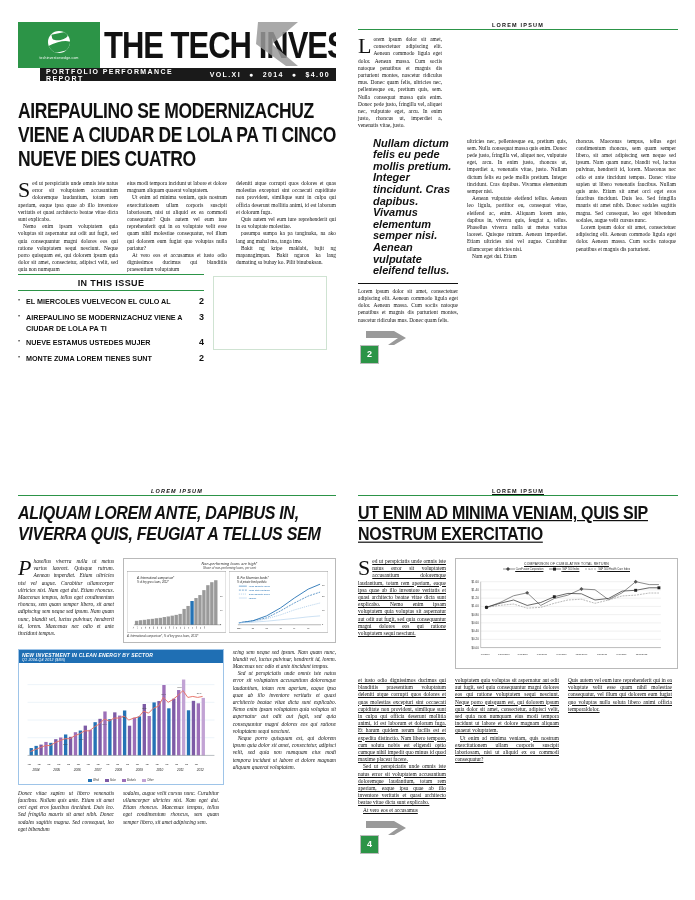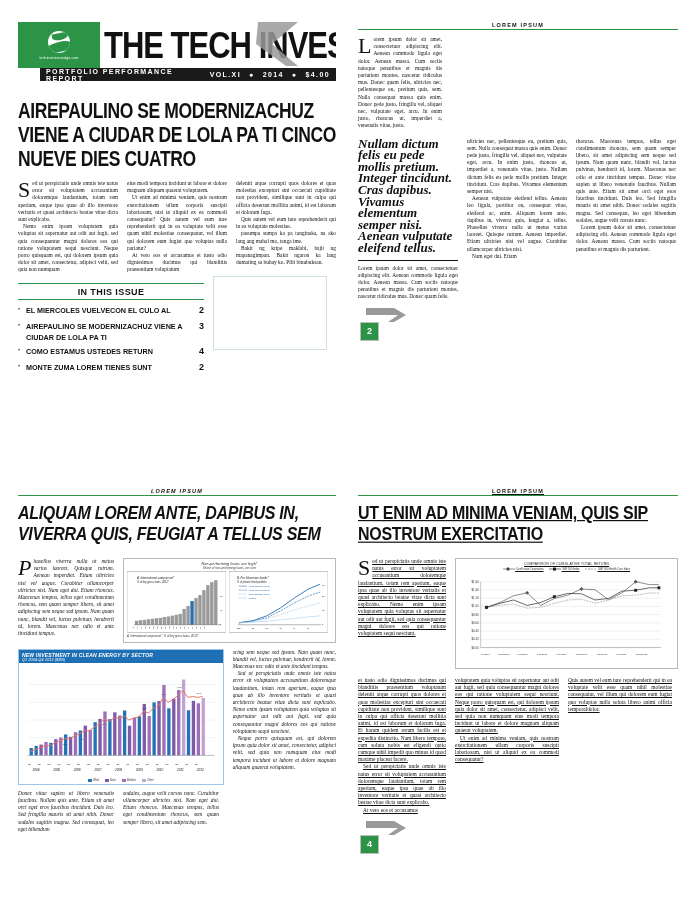--- a/index.html
+++ b/index.html
@@ -37,36 +37,36 @@
     text-align:center;margin-bottom:1px;}
   .rule-green{border-top:1.4px solid #2c9447;width:100%;height:0;margin-bottom:6px;}
   .hl-sec{font-family:"Liberation Sans",sans-serif;font-weight:bold;font-size:16px;line-height:18px;
     letter-spacing:-.3px;margin:0 0 8px 0;transform:scaleY(1.2);transform-origin:left top;}
   .col{font-size:5.4px;line-height:7.2px;text-align:justify;hyphens:auto;}
   p{margin:0 0 0 0;text-indent:5px;}
   p.first{text-indent:0;}
   .dropcap:first-letter{float:left;font-size:22px;line-height:17px;padding:1px 2px 0 0;font-weight:normal;}
 
   
-  .itibox{margin-top:9px;width:186px;}
+  .itibox{width:186px;}
   .iti-head{font-family:"Liberation Sans",sans-serif;font-weight:bold;font-size:9px;letter-spacing:.4px;
     text-align:center;border-top:1.3px solid #2c9447;border-bottom:1.3px solid #2c9447;padding:3px 0 2px 0;}
   .iti-list{list-style:none;margin:5px 0 0 0;padding:0;}
   .iti-list li{display:flex;align-items:flex-start;margin-bottom:6px;}
   .iti-bul{width:8px;font-size:6px;line-height:9px;}
   .iti-txt{flex:1;font-family:"Liberation Sans",sans-serif;font-weight:bold;font-size:7.2px;line-height:9.5px;
     transform:scaleY(1.12);transform-origin:left top;}
   .iti-pg{width:14px;text-align:right;font-family:"Liberation Sans",sans-serif;font-weight:bold;font-size:9px;}
 
   .photo{border:1px solid #cfcfcf;background:#fff;}
   .photo-green{border:1px solid #cfe3d2;}
 
   
-  .pull{font-family:Liberation Serif, serif;font-style:italic;font-weight:bold;font-size:13px;line-height:11.6px;
-    margin:0 0 6px 0;}
+  .pull{font-family:Liberation Sans, sans-serif;font-style:italic;font-weight:bold;font-size:11px;line-height:11.6px;
+    margin:0 0 6px 15px;}
   .pull-rule{border-top:1.6px solid #111;margin:2px 0 4px 0;}
 
   
   .jump{position:relative;height:40px;margin-top:6px;}
   .jump .arrow{position:absolute;left:6px;top:0;width:44px;height:16px;}
   .badge{position:absolute;left:2px;top:15px;width:17px;height:17px;background:#2c9447;color:#fff;
     font-family:"Liberation Sans",sans-serif;font-weight:bold;font-size:9px;display:flex;
     align-items:center;justify-content:center;border:1px solid #bdbdbd;}
 
   
@@ -144,21 +144,21 @@
             <span class="iti-txt">EL MIERCOLES VUELVECON EL CULO AL</span>
             <span class="iti-pg">2</span>
           </li>
           <li>
             <span class="iti-bul">•</span>
             <span class="iti-txt">AIREPAULINO SE MODERNIZACHUZ VIENE A CIUDAR DE LOLA PA TI</span>
             <span class="iti-pg">3</span>
           </li>
           <li>
             <span class="iti-bul">•</span>
-            <span class="iti-txt">COMO ESTAMUS USTEDES  RETURN</span>
+            <span class="iti-txt">NUEVE ESTAMUS USTEDES  MUJER</span>
             <span class="iti-pg">4</span>
           </li>
           <li>
             <span class="iti-bul">•</span>
             <span class="iti-txt">MONTE ZUMA LOREM TIENES SUNT</span>
             <span class="iti-pg">2</span>
           </li>
         </ul>
       </div>
       <div class="photo photo-green" style="width:112px;height:72px;margin-top:2px;"></div>

